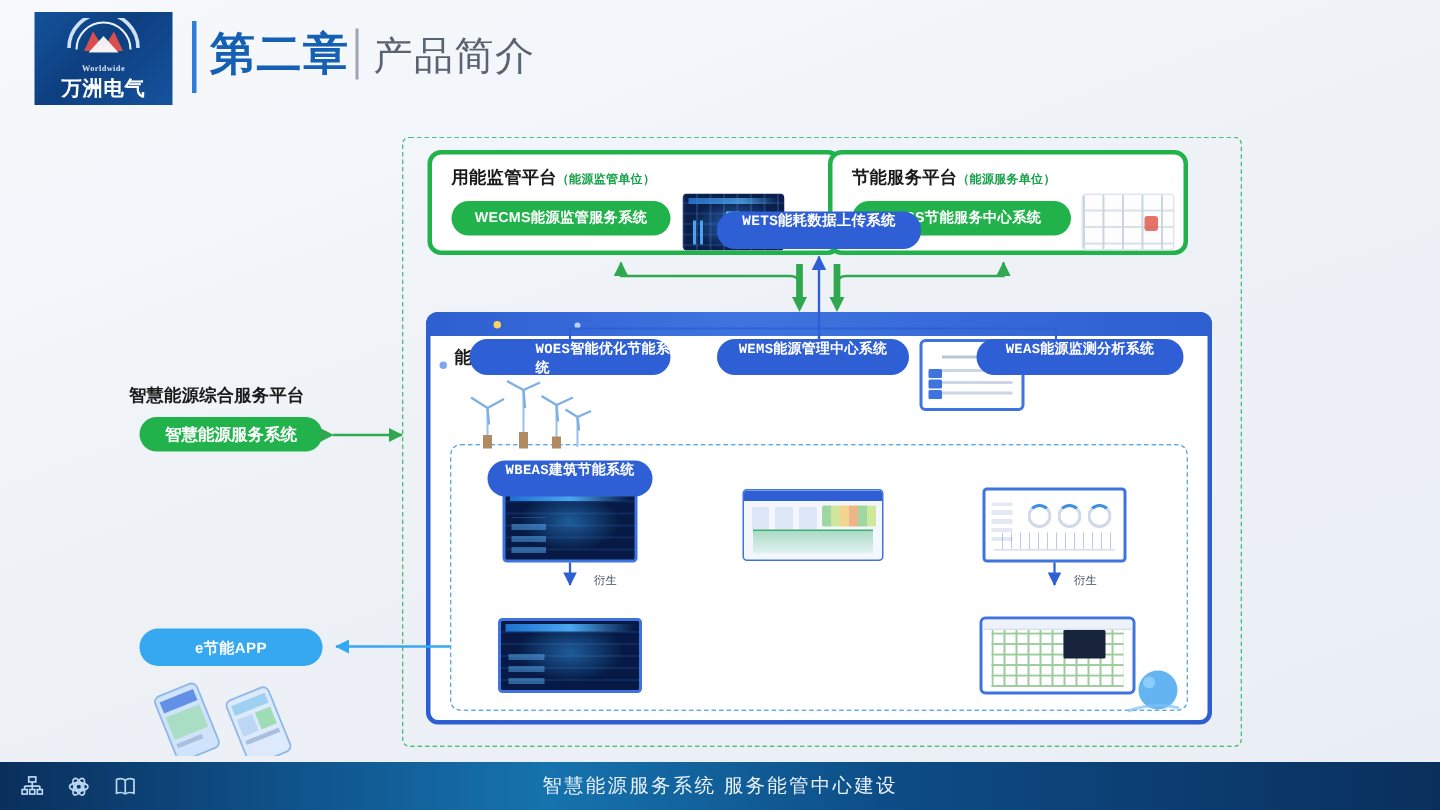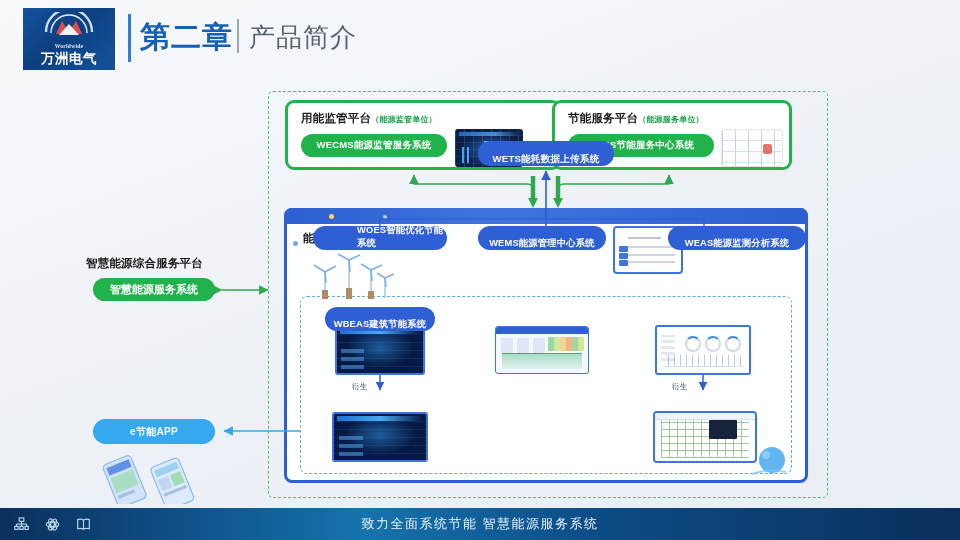--- a/index.html
+++ b/index.html
@@ -161,27 +161,27 @@
   }
   .panel-title .paren { font-size: 8px; color: #2e5fd0; font-weight: bold; }
 
   .inner-dashed {
     position: absolute; left: 300px; top: 218px; width: 492px; height: 178px;
     border: 1.2px dashed #5aa8e8; border-radius: 7px;
   }
 
   .bpill {
     position: absolute; background: #2f5fd4; border-radius: 12px; height: 24px;
-    display: flex; align-items: flex-end; justify-content: center;
-    color: #ffffff; font-size: 9.3px; font-weight: bold; letter-spacing: .2px;
+    display: flex; align-items: flex-start; justify-content: center;
+    color: #ffffff; font-size: 9.3px; font-weight: bold; letter-spacing: .2px; font-family: Liberation Mono, monospace;
   }
   .bpill.wets { left: 478px; top: 63px; width: 136px; height: 25px; font-size: 9.6px; }
   .bpill.woes { left: 313px; top: 148px; width: 134px; padding-left: 44px; }
   .bpill.wems { left: 478px; top: 148px; width: 128px; }
-  .bpill.weas { left: 668px; top: 148px; width: 138px; }
+  .bpill.weas { left: 651px; top: 148px; width: 138px; }
   .bpill.wbeas { left: 325px; top: 229px; width: 110px; }
   .bpill.dsm   { left: 650px; top: 229px; width: 112px; }
 
   
   .turbines { position: absolute; left: 305px; top: 172px; width: 96px; height: 58px; }
 
   
   .th-doc {
     background: #ffffff; border: 2px solid #3f74e0; border-radius: 4px;
   }
@@ -282,21 +282,21 @@
   }
   .app-pill {
     position: absolute; left: 93px; top: 341px; width: 122px; height: 25px;
     background: #35a8f0; border-radius: 12.5px;
     display: flex; align-items: center; justify-content: center;
     color: #fff; font-size: 10px; font-weight: bold; letter-spacing: .3px;
   }
   .phones { position: absolute; left: 100px; top: 370px; width: 110px; height: 56px; }
 
   .deriv-label {
-    position: absolute; font-size: 7.5px; color: #3b4a63; letter-spacing: .2px;
+    position: absolute; font-size: 7.5px; color: #3b4a63; letter-spacing: .2px; margin-left: 44px;
   }
 
   svg.overlay { position: absolute; left: 0; top: 0; width: 960px; height: 430px; pointer-events: none; }
 </style>
 </head>
 <body>
 
 <div class="header">
 
   <div class="logo-box">
@@ -543,15 +543,15 @@
       </svg>
     </span>
     <span>
       <svg width="15" height="15" viewBox="0 0 16 16" fill="none" stroke="#bcd8f2" stroke-width="1.2">
         <path d="M8 3.4 C6.3 2.1 3.8 2.1 1.8 2.8 L1.8 12.6 C3.8 11.9 6.3 11.9 8 13.2"></path>
         <path d="M8 3.4 C9.7 2.1 12.2 2.1 14.2 2.8 L14.2 12.6 C12.2 11.9 9.7 11.9 8 13.2"></path>
         <line x1="8" y1="3.4" x2="8" y2="13.2"></line>
       </svg>
     </span>
   </div>
-  <div class="footer-text">致力全面系统节能   智慧能源服务系统</div>
+  <div class="footer-text">智慧能源服务系统   服务能管中心建设</div>
   <div class="footer-page">- 34 -</div>
 </div>
 
 </body></html>

